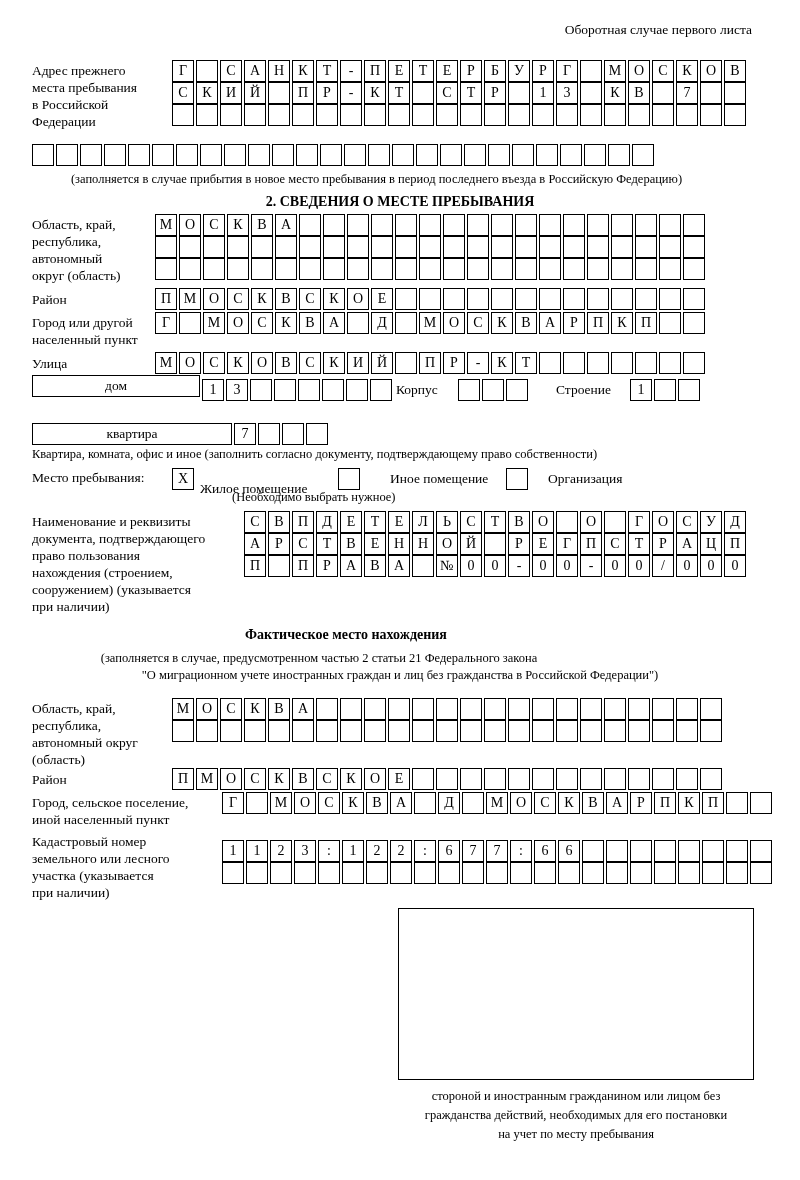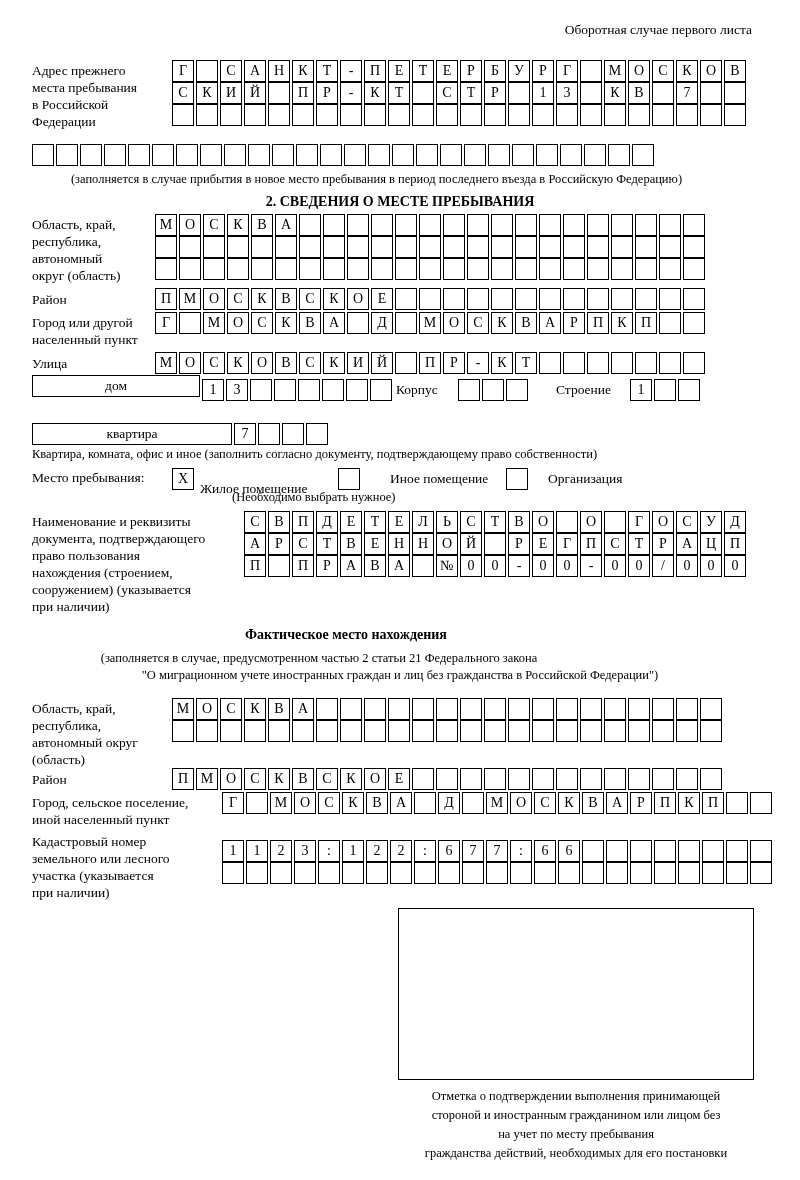--- a/index.html
+++ b/index.html
@@ -646,19 +646,18 @@
         <div class="bx"></div>
         <div class="bx"></div>
         <div class="bx"></div>
         <div class="bx"></div>
         <div class="bx"></div>
       </div>
     </div>
 
   <div class="abs bigbox" style="left:398px;top:908px;width:356px;height:172px;"></div>
   <div class="abs small center" style="left:380px;top:1087px;width:392px;line-height:19px;">
-    <div>Отметка о подтверждении выполнения принимающей</div>
     <div>стороной и иностранным гражданином или лицом без</div>
+    <div>гражданства действий, необходимых для его постановки</div>
     <div>на учет по месту пребывания</div>
-    <div>гражданства действий, необходимых для его постановки</div>
   </div>
 
 </div>
 
 </body></html>

